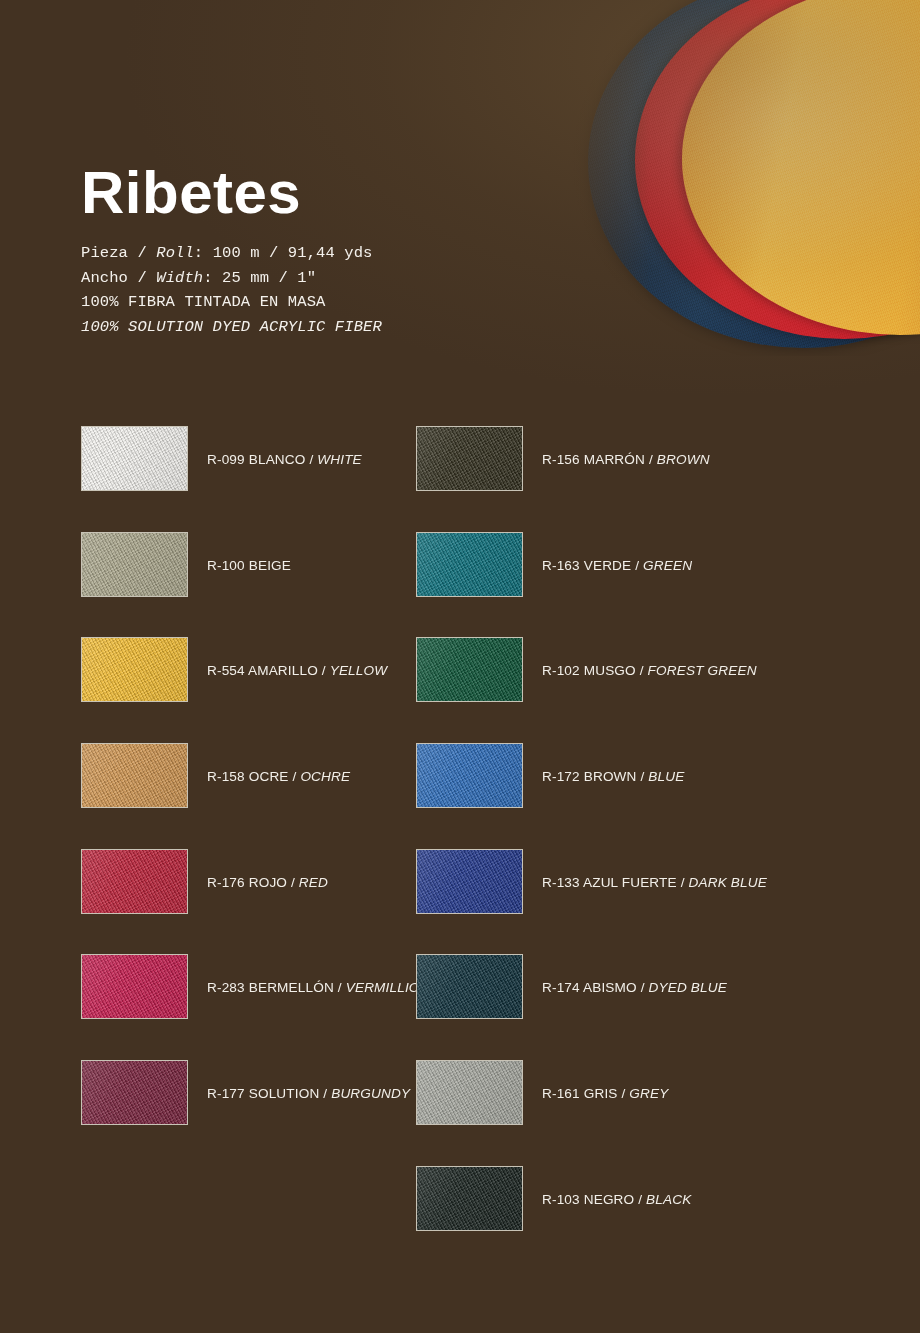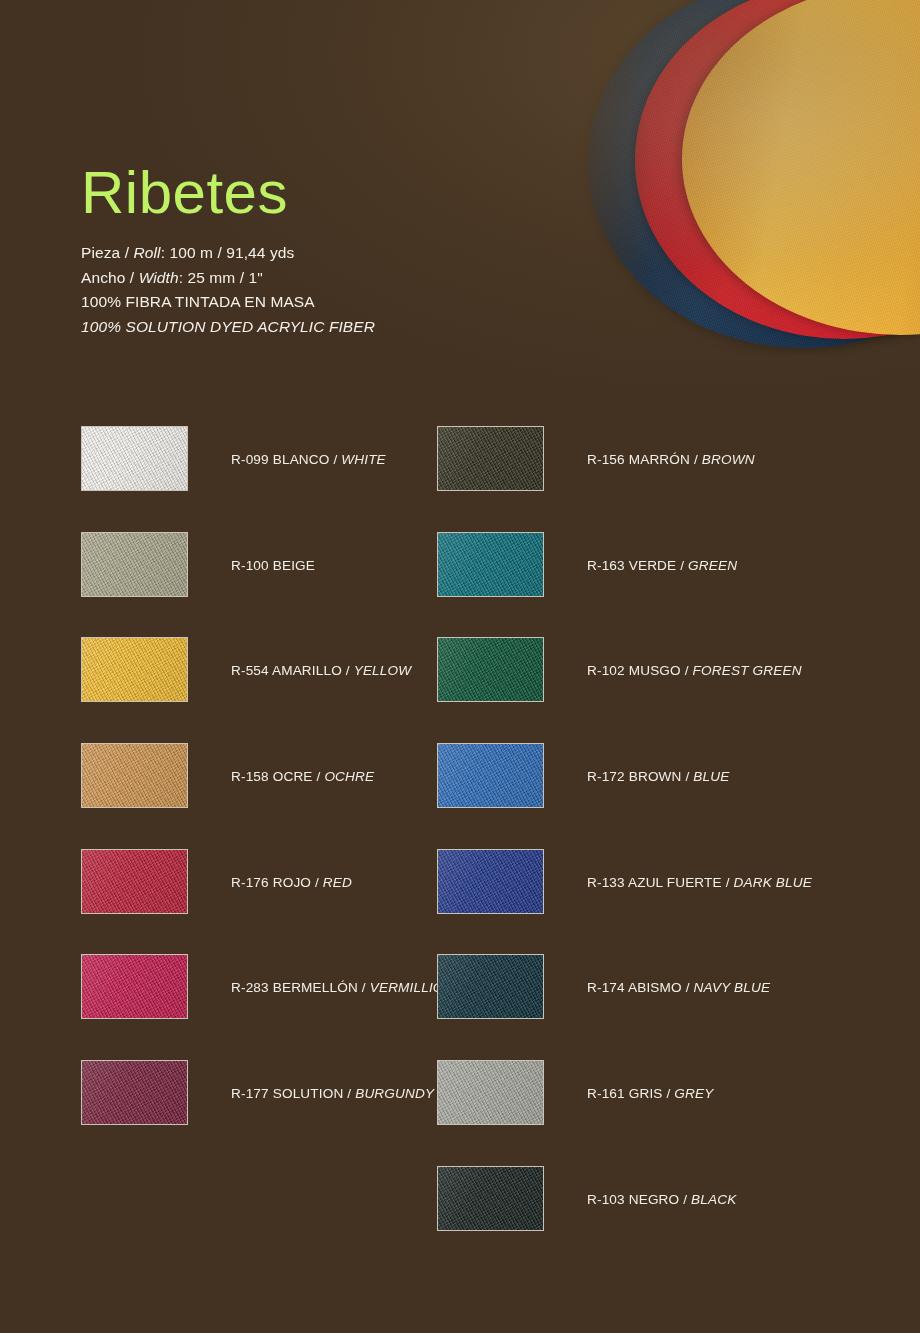--- a/index.html
+++ b/index.html
@@ -93,56 +93,56 @@
 
   
   #header {
     position: absolute;
     left: 81px;
     top: 163px;
     width: 520px;
   }
   #title {
     font-size: 60px;
-    font-weight: 400;
+    font-weight: 700;
     line-height: 1;
-    color: #bef264;
+    color: #ffffff;
     letter-spacing: 0.5px;
     margin: 0 0 18px 0;
   }
   .spec-line {
     font-size: 15.5px;
     line-height: 24.5px;
     color: #f4f1ec;
     white-space: nowrap;
     letter-spacing: .1px;
+    font-family: Liberation Mono, monospace;
   }
   .spec-line .it { font-style: italic; }
   .spec-line.italic-all { font-style: italic; }
 
   
   #swatch-grid {
     position: absolute;
     left: 0;
     top: 426px;
     width: 920px;
   }
   .grid-col {
     position: absolute;
     top: 0;
   }
   .grid-col.col-left  { left: 81px; }
-  .grid-col.col-right { left: 437px; }
+  .grid-col.col-right { left: 416px; }
 
   .swatch-row {
     position: relative;
     height: 105.7px;
     display: flex;
     align-items: flex-start;
-    gap: 24px;
   }
   .chip {
     position: relative;
     width: 105px;
     height: 63px;
     border: 1px solid #c8c3b6;
     box-sizing: content-box;
     flex: 0 0 auto;
     overflow: hidden;
   }
@@ -304,21 +304,21 @@
             <div class="chip-weave"></div>
             <div class="chip-sheen"></div>
           </div>
           <div class="chip-label"><span>R-133</span><span> AZUL FUERTE</span><span class="sep"> / </span><span class="en">DARK BLUE</span></div>
         </div>
         <div class="swatch-row">
           <div class="chip" style="background: rgb(16, 49, 60);">
             <div class="chip-weave"></div>
             <div class="chip-sheen"></div>
           </div>
-          <div class="chip-label"><span>R-174</span><span> ABISMO</span><span class="sep"> / </span><span class="en">NAVY BLUE</span></div>
+          <div class="chip-label"><span>R-174</span><span> ABISMO</span><span class="sep"> / </span><span class="en">DYED BLUE</span></div>
         </div>
         <div class="swatch-row">
           <div class="chip" style="background: rgb(166, 168, 160);">
             <div class="chip-weave"></div>
             <div class="chip-sheen"></div>
           </div>
           <div class="chip-label"><span>R-161</span><span> GRIS</span><span class="sep"> / </span><span class="en">GREY</span></div>
         </div>
         <div class="swatch-row">
           <div class="chip" style="background: rgb(26, 36, 32);">

